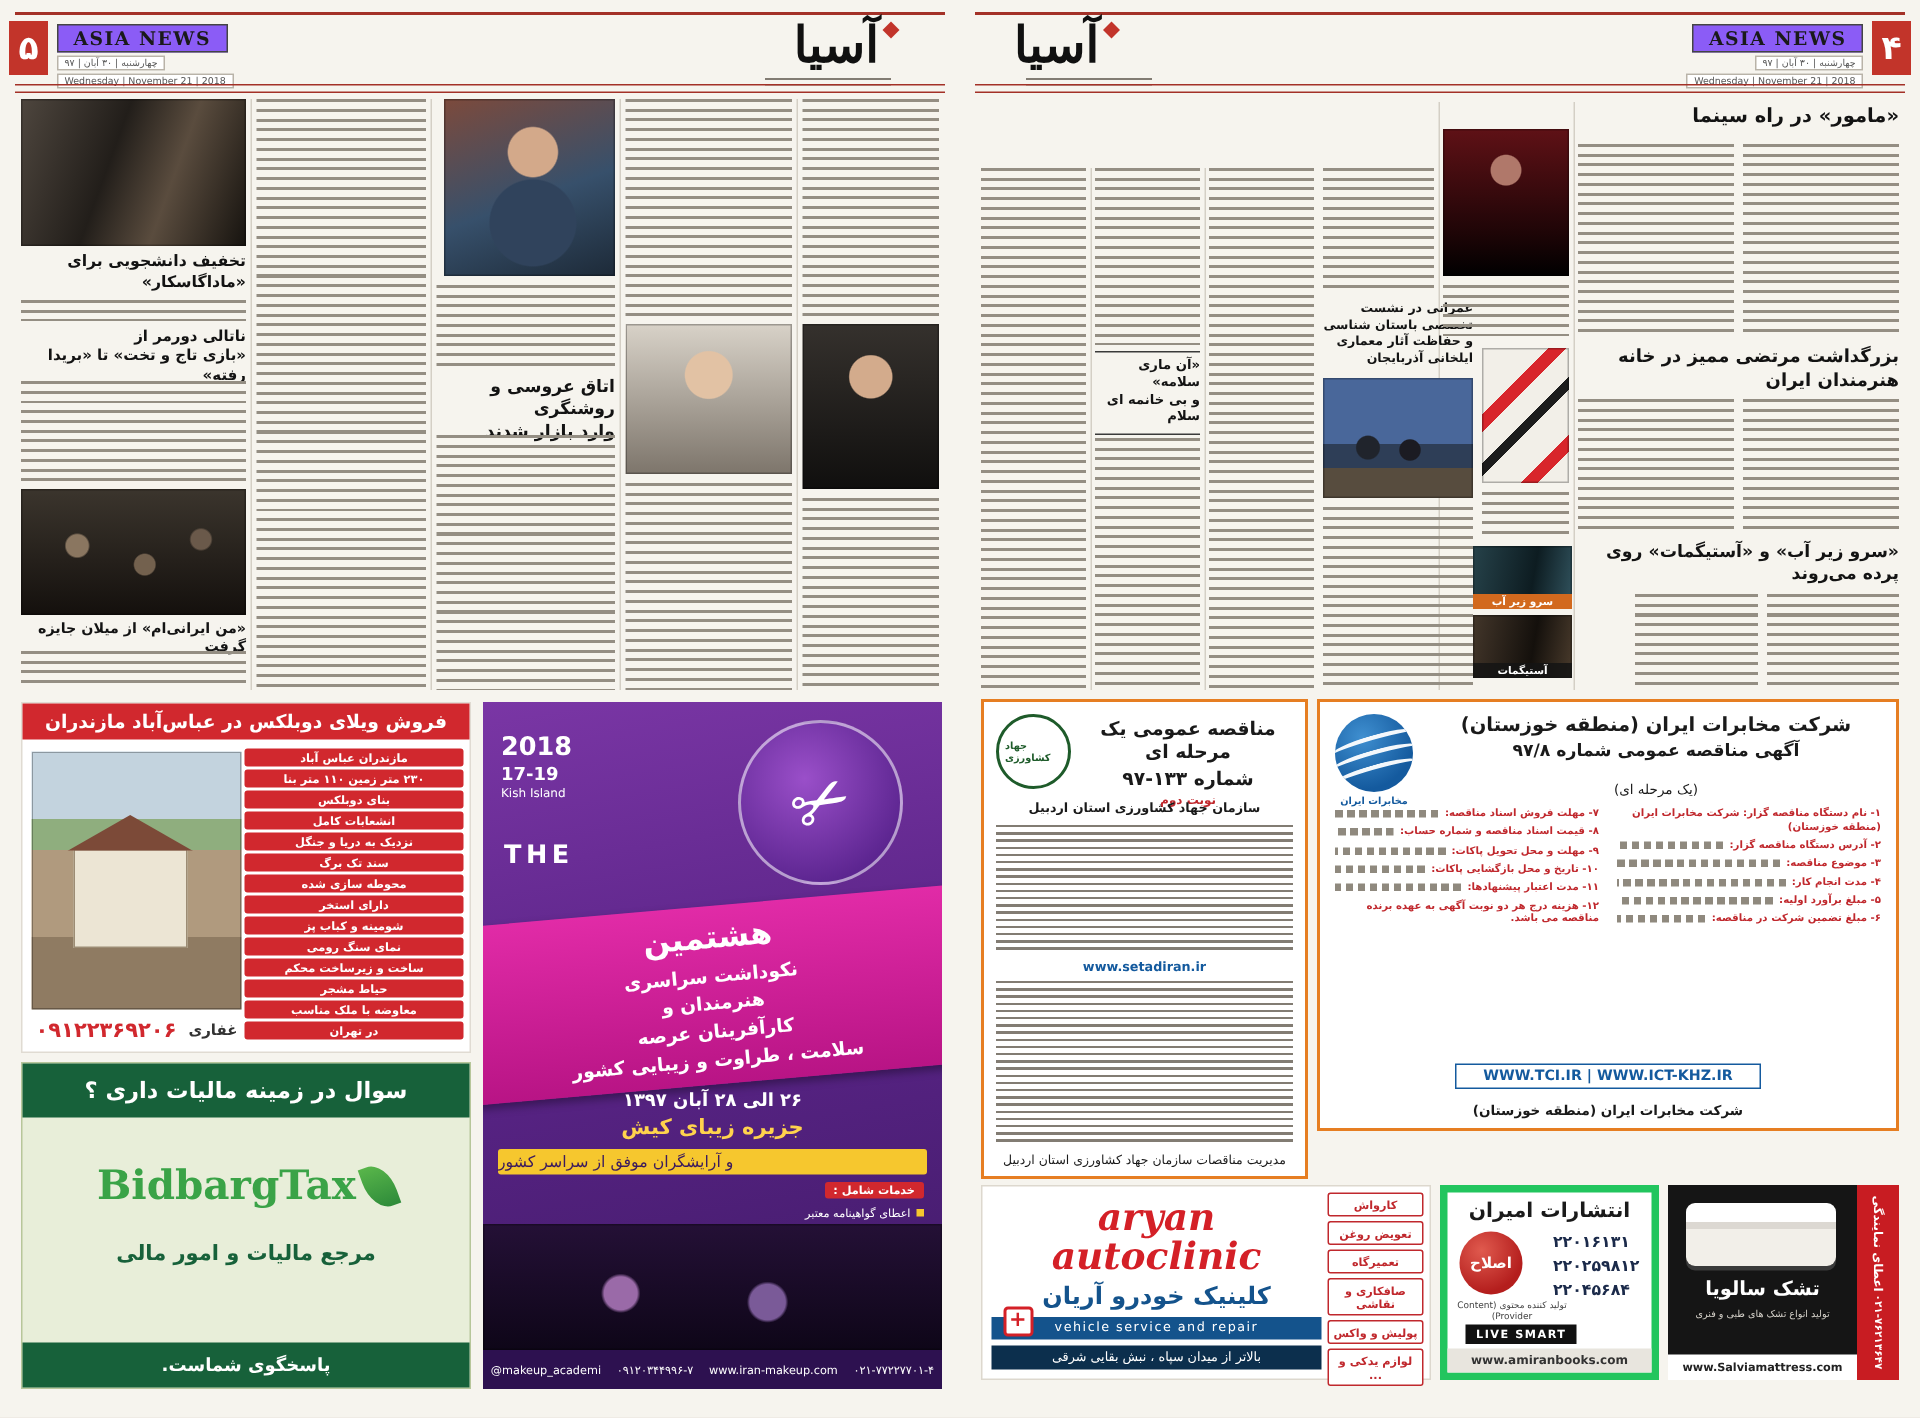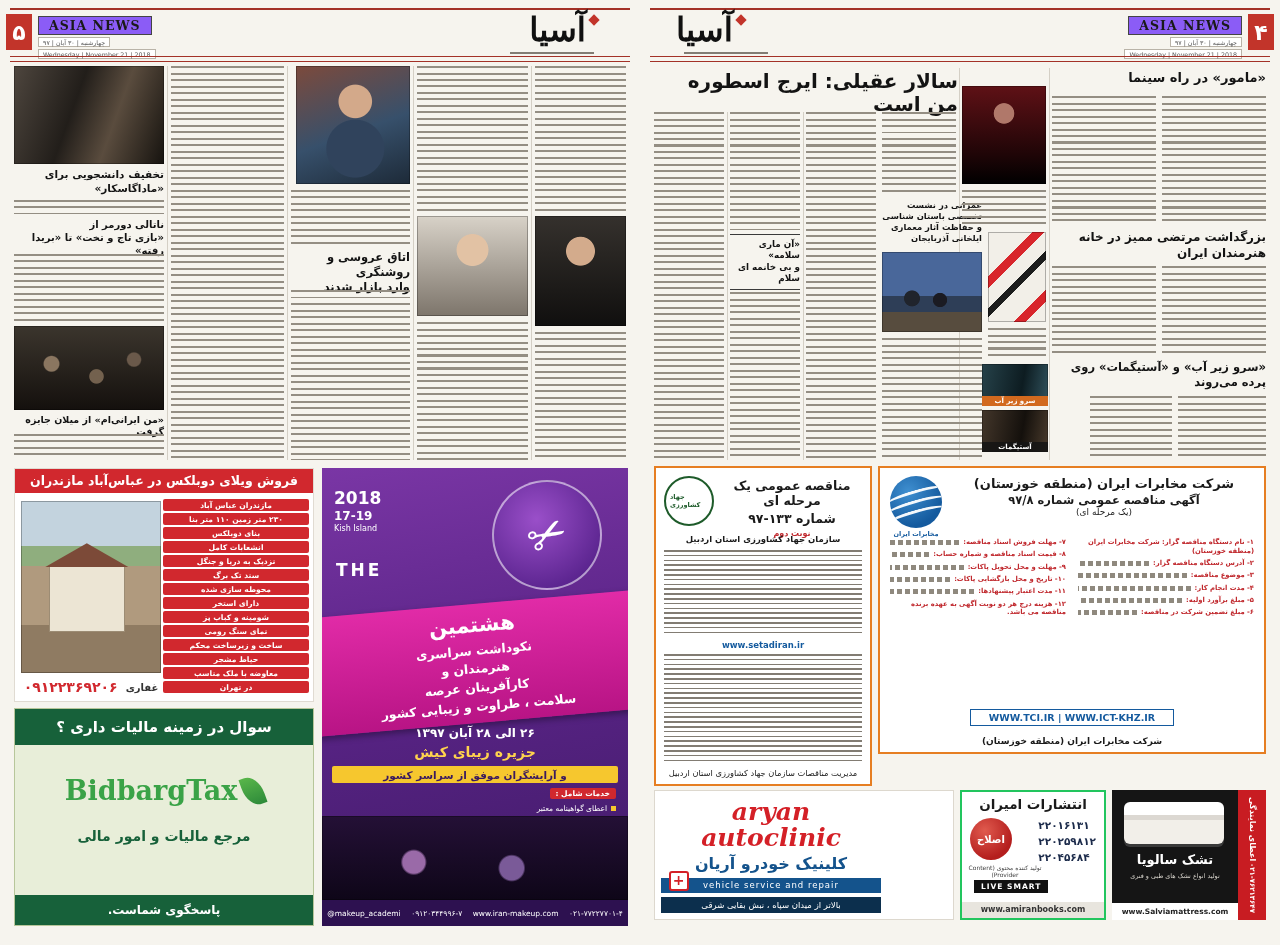--- a/index.html
+++ b/index.html
@@ -102,21 +102,21 @@
   .mk-circle span{font-size:46px;transform:rotate(-30deg)}
   .mk-ribbon{position:absolute;left:-12px;top:136px;width:330px;transform:rotate(-5deg);
       background:linear-gradient(#e12ba7,#b81485);padding:6px 14px;
       box-shadow:0 3px 6px rgba(0,0,0,.35);text-align:center}
   .mk-ribbon div{font-weight:bold;font-size:12.5px;line-height:1.5}
   .mk-ribbon div:first-child{font-size:21px}
   .mk-date{position:absolute;left:0;right:0;top:258px;text-align:center;font-weight:bold;font-size:12px}
   .mk-place{position:absolute;left:0;right:0;top:276px;text-align:center;font-weight:bold;
       font-size:14px;color:#ffd34d}
   .mk-strip{position:absolute;left:10px;right:10px;top:298px;background:#f6c72e;color:#3a1a5e;
-      font-weight:bold;font-size:10.5px;text-align:center;padding:2.5px 0;border-radius:2px}
+      font-weight:normal;font-size:10.5px;text-align:left;padding:2.5px 0;border-radius:2px}
   .mk-srv-t{position:absolute;right:12px;top:320px;background:#d1282e;color:#fff;font-size:7.5px;
       font-weight:bold;padding:1px 6px;border-radius:2px}
   .mk-srvs{position:absolute;right:12px;left:12px;top:336px}
   .mk-srv{display:flex;align-items:center;font-size:7.5px;margin-bottom:3.5px}
   .mk-srv i{width:5px;height:5px;background:#f6c72e;margin-left:4px;flex:none}
   .mk-foot{position:absolute;left:0;right:0;bottom:0;height:26px;background:#2d1150;
       display:flex;align-items:center;justify-content:space-around;font-size:7.5px;direction:ltr}
   
   .adbox{position:absolute;background:#fff;border:2px solid #e67e22}
   .stamp{position:absolute;width:50px;height:50px;border-radius:50%;border:2.5px solid #1e5b2a;
@@ -137,21 +137,21 @@
   .ac-en{font-style:italic;font-weight:bold;color:#d42027;font-size:25px;text-align:center;
       direction:ltr;line-height:1.05;font-family:"DejaVu Serif",serif}
   .ac-fa{color:#14538c;font-size:16px;font-weight:bold;text-align:center;margin-top:2px}
   .ac-strip{position:relative;background:#14538c;color:#fff;font-size:8.5px;letter-spacing:1px;
       text-align:center;padding:2.5px 0;margin-top:5px;direction:ltr}
   .ac-plus{position:absolute;left:8px;top:-7px;width:20px;height:20px;background:#fff;
       border:2px solid #d42027;color:#d42027;font-weight:bold;font-size:14px;line-height:15px;
       text-align:center;border-radius:3px}
   .ac-addr{background:#0c2f4d;color:#fff;font-size:8.5px;text-align:center;padding:3px 0;margin-top:4px}
   
-  .am{position:absolute;background:#fff;border:2px solid #22c55e}
+  .am{position:absolute;background:#fff;border:5px solid #22c55e}
   .am-title{font-size:13.5px;font-weight:bold;text-align:center;margin-top:4px}
   .aphone{font-size:10.5px;font-weight:bold;color:#1b2a4a;direction:ltr;text-align:left;line-height:1.5}
   .eslah{position:absolute;left:8px;top:26px;width:42px;height:42px;border-radius:50%;
       background:radial-gradient(circle at 35% 30%,#e05a4e,#b41e1d 70%);color:#fff;font-weight:bold;
       font-size:10px;display:flex;align-items:center;justify-content:center}
   .am-prov{position:absolute;left:4px;top:72px;width:78px;font-size:6px;text-align:center;color:#444}
   .am-live{position:absolute;left:12px;top:88px;background:#111;color:#fff;font-size:7.5px;
       font-weight:bold;padding:2px 7px;letter-spacing:1px;direction:ltr}
   .am-site{position:absolute;left:0;right:0;bottom:0;height:16px;background:#e8e5de;color:#333;
       font-size:8px;font-weight:bold;text-align:center;line-height:16px;direction:ltr}
@@ -316,21 +316,20 @@
       <div class="datebox en" style="right:28px;top:39px">Wednesday | November 21 | 2018</div>
       <div class="mlogo" style="left:26px"><b></b><span>آسیا</span></div>
       <div class="motto gk2" style="left:34px;top:42px"></div>
     </header>
 
     <div class="vr" style="left:77px;top:104px;height:348px"></div>
     <div class="vr" style="left:153px;top:104px;height:348px"></div>
     <div class="vr" style="left:309px;top:60px;height:392px"></div>
     <div class="vr" style="left:399px;top:60px;height:392px"></div>
 
-    <h1 class="hd hd-main" style="left:4px;top:62px;width:304px">سالار عقیلی: ایرج اسطوره من است</h1>
     <div class="gk abs" style="left:4px;top:104px;width:70px;height:348px"></div>
     <div class="gk abs" style="left:80px;top:104px;width:70px;height:118px"></div>
     <div class="hd mini-box" style="left:80px;top:226px;width:70px;font-size:8.8px">
       <div>«آن ماری سلامه»</div>
       <div>و بی خانمه ای سلام</div>
     </div>
     <div class="gk abs" style="left:80px;top:284px;width:70px;height:168px"></div>
     <div class="gk abs" style="left:156px;top:104px;width:70px;height:348px"></div>
     <div class="gk abs" style="left:232px;top:104px;width:74px;height:84px"></div>
 
@@ -377,21 +376,21 @@
     <div class="adbox" style="left:228px;top:458px;width:388px;height:288px">
       <div class="tci" style="left:10px;top:8px">
           <i style="top:14px"></i>
           <i style="top:24px"></i>
           <i style="top:34px"></i>
         </div>
       <div class="abs" style="left:6px;top:62px;width:60px;text-align:center;color:#145a9e;font-size:6.5px;font-weight:bold">مخابرات ایران</div>
       <div class="abs" style="right:10px;top:8px;width:300px;text-align:center">
         <div style="font-weight:bold;font-size:13px">شرکت مخابرات ایران (منطقه خوزستان)</div>
         <div style="font-weight:bold;font-size:11.5px;margin-top:2px">آگهی مناقصه عمومی شماره ۹۷/۸</div>
-        <div style="font-size:9px;margin-top:0">(یک مرحله ای)</div>
+        <div style="font-size:9px;margin-top:15px">(یک مرحله ای)</div>
       </div>
       <div class="abs" style="left:10px;right:10px;top:70px;height:158px;column-count:2;column-gap:12px">
           <div class="titem">
             <span class="tlabel">۱- نام دستگاه مناقصه گزار: شرکت مخابرات ایران (منطقه خوزستان)</span>
             <span class="gfill"></span>
           </div>
           <div class="titem">
             <span class="tlabel">۲- آدرس دستگاه مناقصه گزار:</span>
             <span class="gfill"></span>
           </div>
@@ -434,20 +433,28 @@
           <div class="titem">
             <span class="tlabel">۱۲- هزینه درج هر دو نوبت آگهی به عهده برنده مناقصه می باشد.</span>
             <span class="gfill"></span>
           </div>
         </div>
       <div class="tlinks">WWW.TCI.IR | WWW.ICT-KHZ.IR</div>
       <div class="abs" style="left:0;right:0;bottom:6px;text-align:center;font-weight:bold;font-size:9px">شرکت مخابرات ایران (منطقه خوزستان)</div>
     </div>
 
     <div class="ac" style="left:4px;top:782px;width:300px;height:130px">
+      <div class="abs" style="right:4px;top:4px;width:64px">
+          <div class="ac-srv">کارواش</div>
+          <div class="ac-srv">تعویض روغن</div>
+          <div class="ac-srv">تعمیرگاه</div>
+          <div class="ac-srv">صافکاری و نقاشی</div>
+          <div class="ac-srv">پولیش و واکس</div>
+          <div class="ac-srv">لوازم یدکی و ...</div>
+        </div>
       <div class="abs" style="left:6px;top:8px;width:220px">
         <div class="ac-en">aryan autoclinic</div>
         <div class="ac-fa">کلینیک خودرو آریان</div>
         <div class="ac-strip">
           <span>vehicle service and repair</span>
           <span class="ac-plus">+</span>
         </div>
         <div class="ac-addr">بالاتر از میدان سپاه ، نبش بقایی شرقی</div>
       </div>
     </div>

